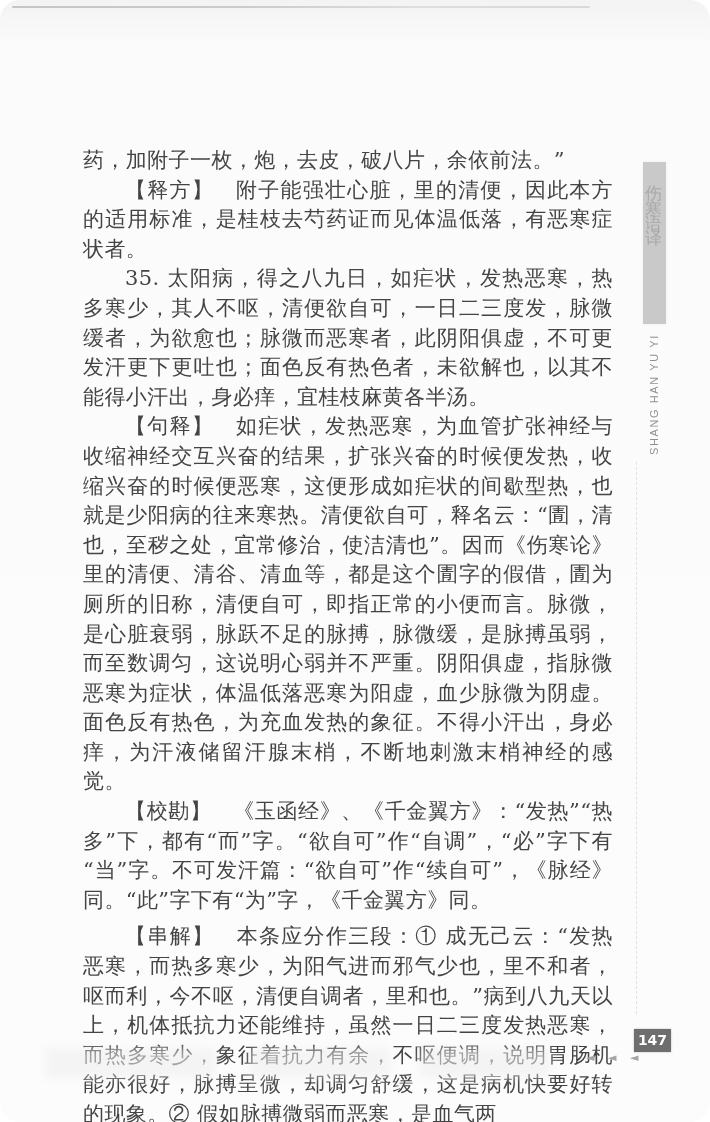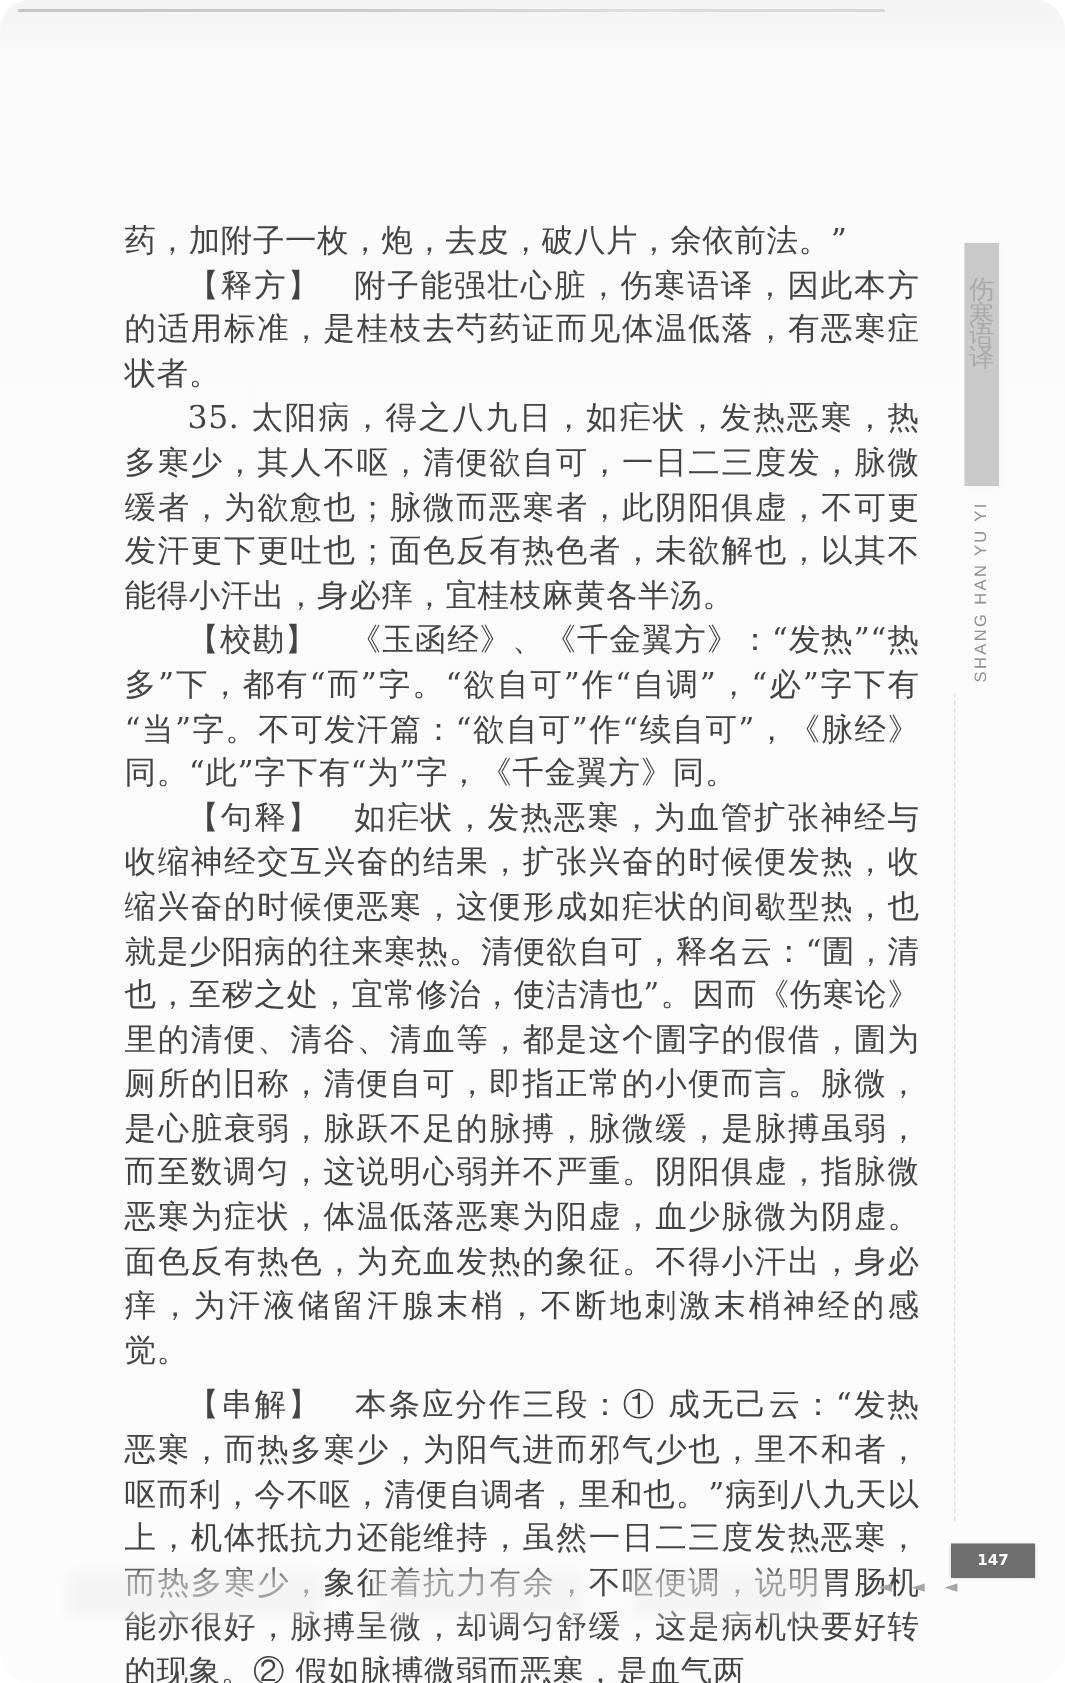--- a/index.html
+++ b/index.html
@@ -84,27 +84,27 @@
     left: 636px;
     top: 462px;
     height: 552px;
     width: 0;
     border-left: 1px dashed #e1e1e1;
   }
   .page-num {
     position: absolute;
     left: 634px;
     top: 1029px;
-    width: 56px;
+    width: 37px;
     height: 23px;
     background: #6e6e6e;
     color: #ffffff;
     font-family: "DejaVu Sans", "Liberation Sans", sans-serif;
     font-weight: bold;
-    font-size: 10px;
+    font-size: 14px;
     line-height: 23px;
     text-align: center;
     box-shadow: 0 0 2px rgba(0,0,0,0.25);
   }
   .nav-arrows {
     position: absolute;
     left: 586px;
     top: 1051px;
     color: #a6a6a6;
     font-family: "DejaVu Sans", sans-serif;
@@ -123,24 +123,24 @@
 </style>
 </head>
 <body>
 
 <div class="page">
 
   <div class="scan-line-top"></div>
 
   <main class="text-block">
     <p>药，加附子一枚，炮，去皮，破八片，余依前法。”</p>
-    <p class="indent">【释方】　附子能强壮心脏，伤寒语译，因此本方的适用标准，是桂枝去芍药证而见体温低落，有恶寒症状者。</p>
+    <p class="indent">【释方】　附子能强壮心脏，里的清便，因此本方的适用标准，是桂枝去芍药证而见体温低落，有恶寒症状者。</p>
     <p class="indent">35. 太阳病，得之八九日，如疟状，发热恶寒，热多寒少，其人不呕，清便欲自可，一日二三度发，脉微缓者，为欲愈也；脉微而恶寒者，此阴阳俱虚，不可更发汗更下更吐也；面色反有热色者，未欲解也，以其不能得小汗出，身必痒，宜桂枝麻黄各半汤。</p>
+    <p class="indent">【句释】　如疟状，发热恶寒，为血管扩张神经与收缩神经交互兴奋的结果，扩张兴奋的时候便发热，收缩兴奋的时候便恶寒，这便形成如疟状的间歇型热，也就是少阳病的往来寒热。清便欲自可，释名云：“圊，清也，至秽之处，宜常修治，使洁清也”。因而《伤寒论》里的清便、清谷、清血等，都是这个圊字的假借，圊为厕所的旧称，清便自可，即指正常的小便而言。脉微，是心脏衰弱，脉跃不足的脉搏，脉微缓，是脉搏虽弱，而至数调匀，这说明心弱并不严重。阴阳俱虚，指脉微恶寒为症状，体温低落恶寒为阳虚，血少脉微为阴虚。面色反有热色，为充血发热的象征。不得小汗出，身必痒，为汗液储留汗腺末梢，不断地刺激末梢神经的感觉。</p>
     <p class="indent">【校勘】　《玉函经》、《千金翼方》：“发热”“热多”下，都有“而”字。“欲自可”作“自调”，“必”字下有“当”字。不可发汗篇：“欲自可”作“续自可”，《脉经》同。“此”字下有“为”字，《千金翼方》同。</p>
-    <p class="indent">【句释】　如疟状，发热恶寒，为血管扩张神经与收缩神经交互兴奋的结果，扩张兴奋的时候便发热，收缩兴奋的时候便恶寒，这便形成如疟状的间歇型热，也就是少阳病的往来寒热。清便欲自可，释名云：“圊，清也，至秽之处，宜常修治，使洁清也”。因而《伤寒论》里的清便、清谷、清血等，都是这个圊字的假借，圊为厕所的旧称，清便自可，即指正常的小便而言。脉微，是心脏衰弱，脉跃不足的脉搏，脉微缓，是脉搏虽弱，而至数调匀，这说明心弱并不严重。阴阳俱虚，指脉微恶寒为症状，体温低落恶寒为阳虚，血少脉微为阴虚。面色反有热色，为充血发热的象征。不得小汗出，身必痒，为汗液储留汗腺末梢，不断地刺激末梢神经的感觉。</p>
     <p class="indent gap-before">【串解】　本条应分作三段：① 成无己云：“发热恶寒，而热多寒少，为阳气进而邪气少也，里不和者，呕而利，今不呕，清便自调者，里和也。”病到八九天以上，机体抵抗力还能维持，虽然一日二三度发热恶寒，而热多寒少，象征着抗力有余，不呕便调，说明胃肠机能亦很好，脉搏呈微，却调匀舒缓，这是病机快要好转的现象。② 假如脉搏微弱而恶寒，是血气两</p>
   </main>
 
   <aside>
     <div class="side-tab">
       <span>伤寒语译</span>
     </div>
     <div class="side-pinyin">SHANG HAN YU YI</div>
     <div class="side-rule"></div>
   </aside>

